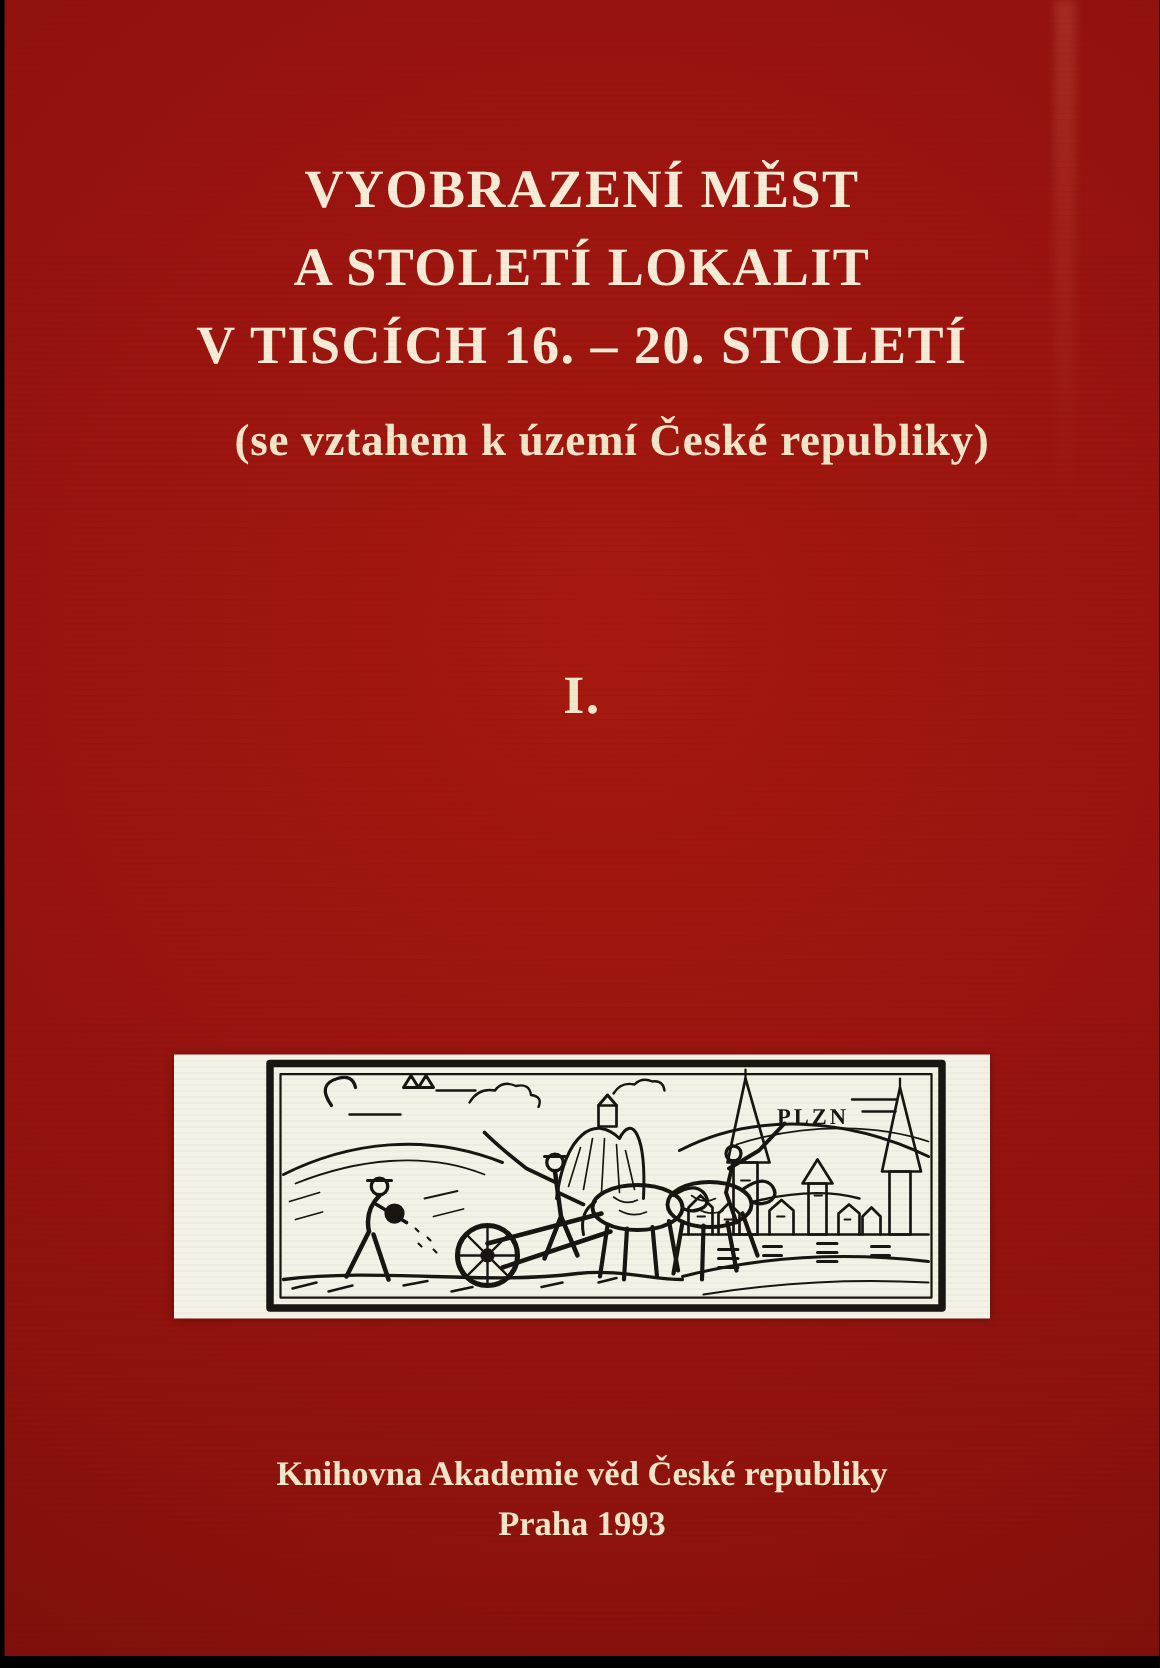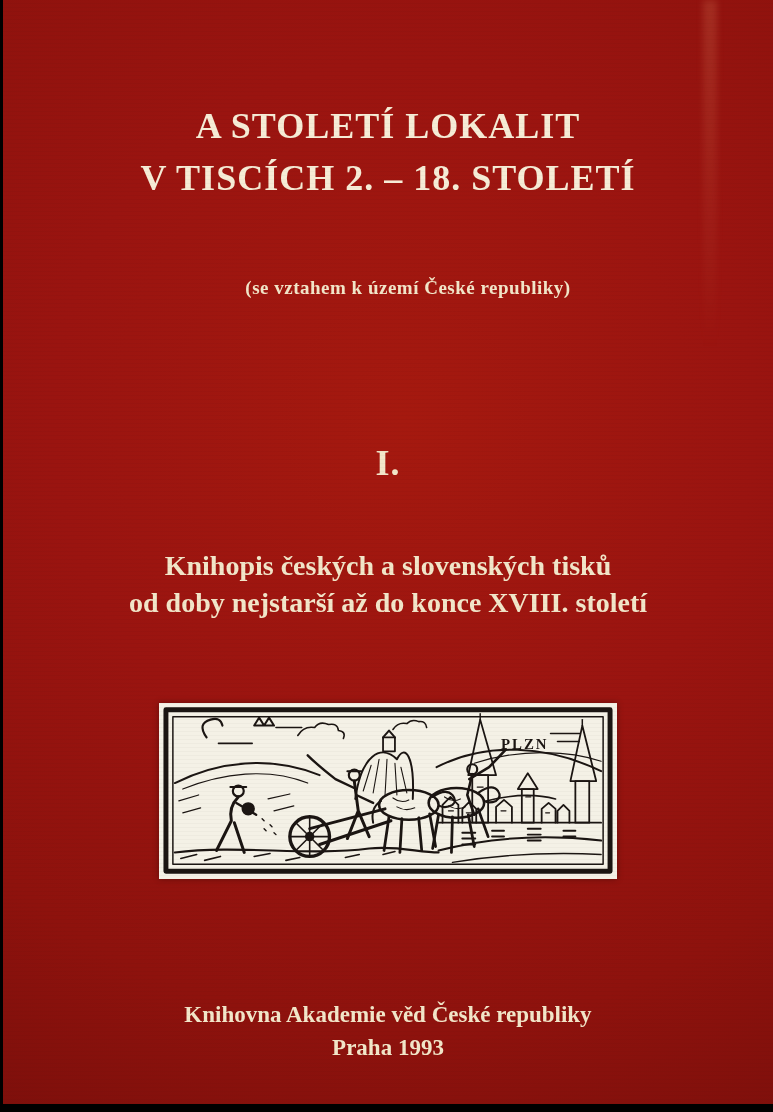--- a/index.html
+++ b/index.html
@@ -22,52 +22,50 @@
   .page-edge-highlight{
     position:absolute;right:56px;top:0;width:14px;height:350px;
     background:linear-gradient(to bottom, rgba(255,178,130,0.16), rgba(255,178,130,0));
     filter:blur(3px);
   }
   .txt{
     position:absolute;left:0;right:0;text-align:center;
     color:#f2e6c9;font-weight:bold;
   }
   .title{top:100px;font-size:36px;line-height:52px;letter-spacing:1px;color:#f6ecd6;}
-  .subtitle{top:277px;font-size:19px;letter-spacing:0.5px;padding-left:40px;}
+  .subtitle{top:277px;font-size:30px;letter-spacing:0.5px;padding-left:40px;}
   .volume{top:442px;font-size:36px;letter-spacing:1px;}
   .series{top:547px;font-size:28px;line-height:37px;}
-  .imprint{top:966px;font-size:23px;line-height:33px;margin-top:32px;}
+  .imprint{top:966px;font-size:23px;line-height:33px;}
   .woodcut{
     position:absolute;top:703px;left:50%;transform:translateX(-50%);
-    width:458px;height:176px;background:#f4f1e6;
+    width:512px;height:176px;background:#f4f1e6;
     box-shadow:0 0 6px rgba(0,0,0,0.35);
+    padding-left:32px;
   }
   .woodcut svg{display:block;width:100%;height:100%;}
   .wc{stroke:#1b1512;fill:none;stroke-linecap:round;stroke-linejoin:round;}
 </style>
 </head>
 <body>
 
 <div class="stage">
   <div class="cover">
     <div class="page-edge-highlight"></div>
 
     <div class="txt title">
+      <div>VYOBRAZENÍ MĚST</div>
       <div>A STOLETÍ LOKALIT</div>
-      <div>V TISCÍCH 2. – 18. STOLETÍ</div>
+      <div>V TISCÍCH 16. – 20. STOLETÍ</div>
     </div>
 
     <div class="txt subtitle">(se vztahem k území České republiky)</div>
 
     <div class="txt volume">I.</div>
 
-    <div class="txt series">
-      <div>Knihopis českých a slovenských tisků</div>
-      <div>od doby nejstarší až do konce XVIII. století</div>
-    </div>
 
     <div class="woodcut">
       <svg viewBox="0 0 462 176" aria-hidden="true">
 
         <g>
           <rect class="wc" x="7" y="6" width="448" height="163" stroke-width="5"></rect>
           <rect class="wc" x="14" y="13" width="434" height="149" stroke-width="1.5"></rect>
         </g>
 
         <g class="wc" stroke-width="1.6">

